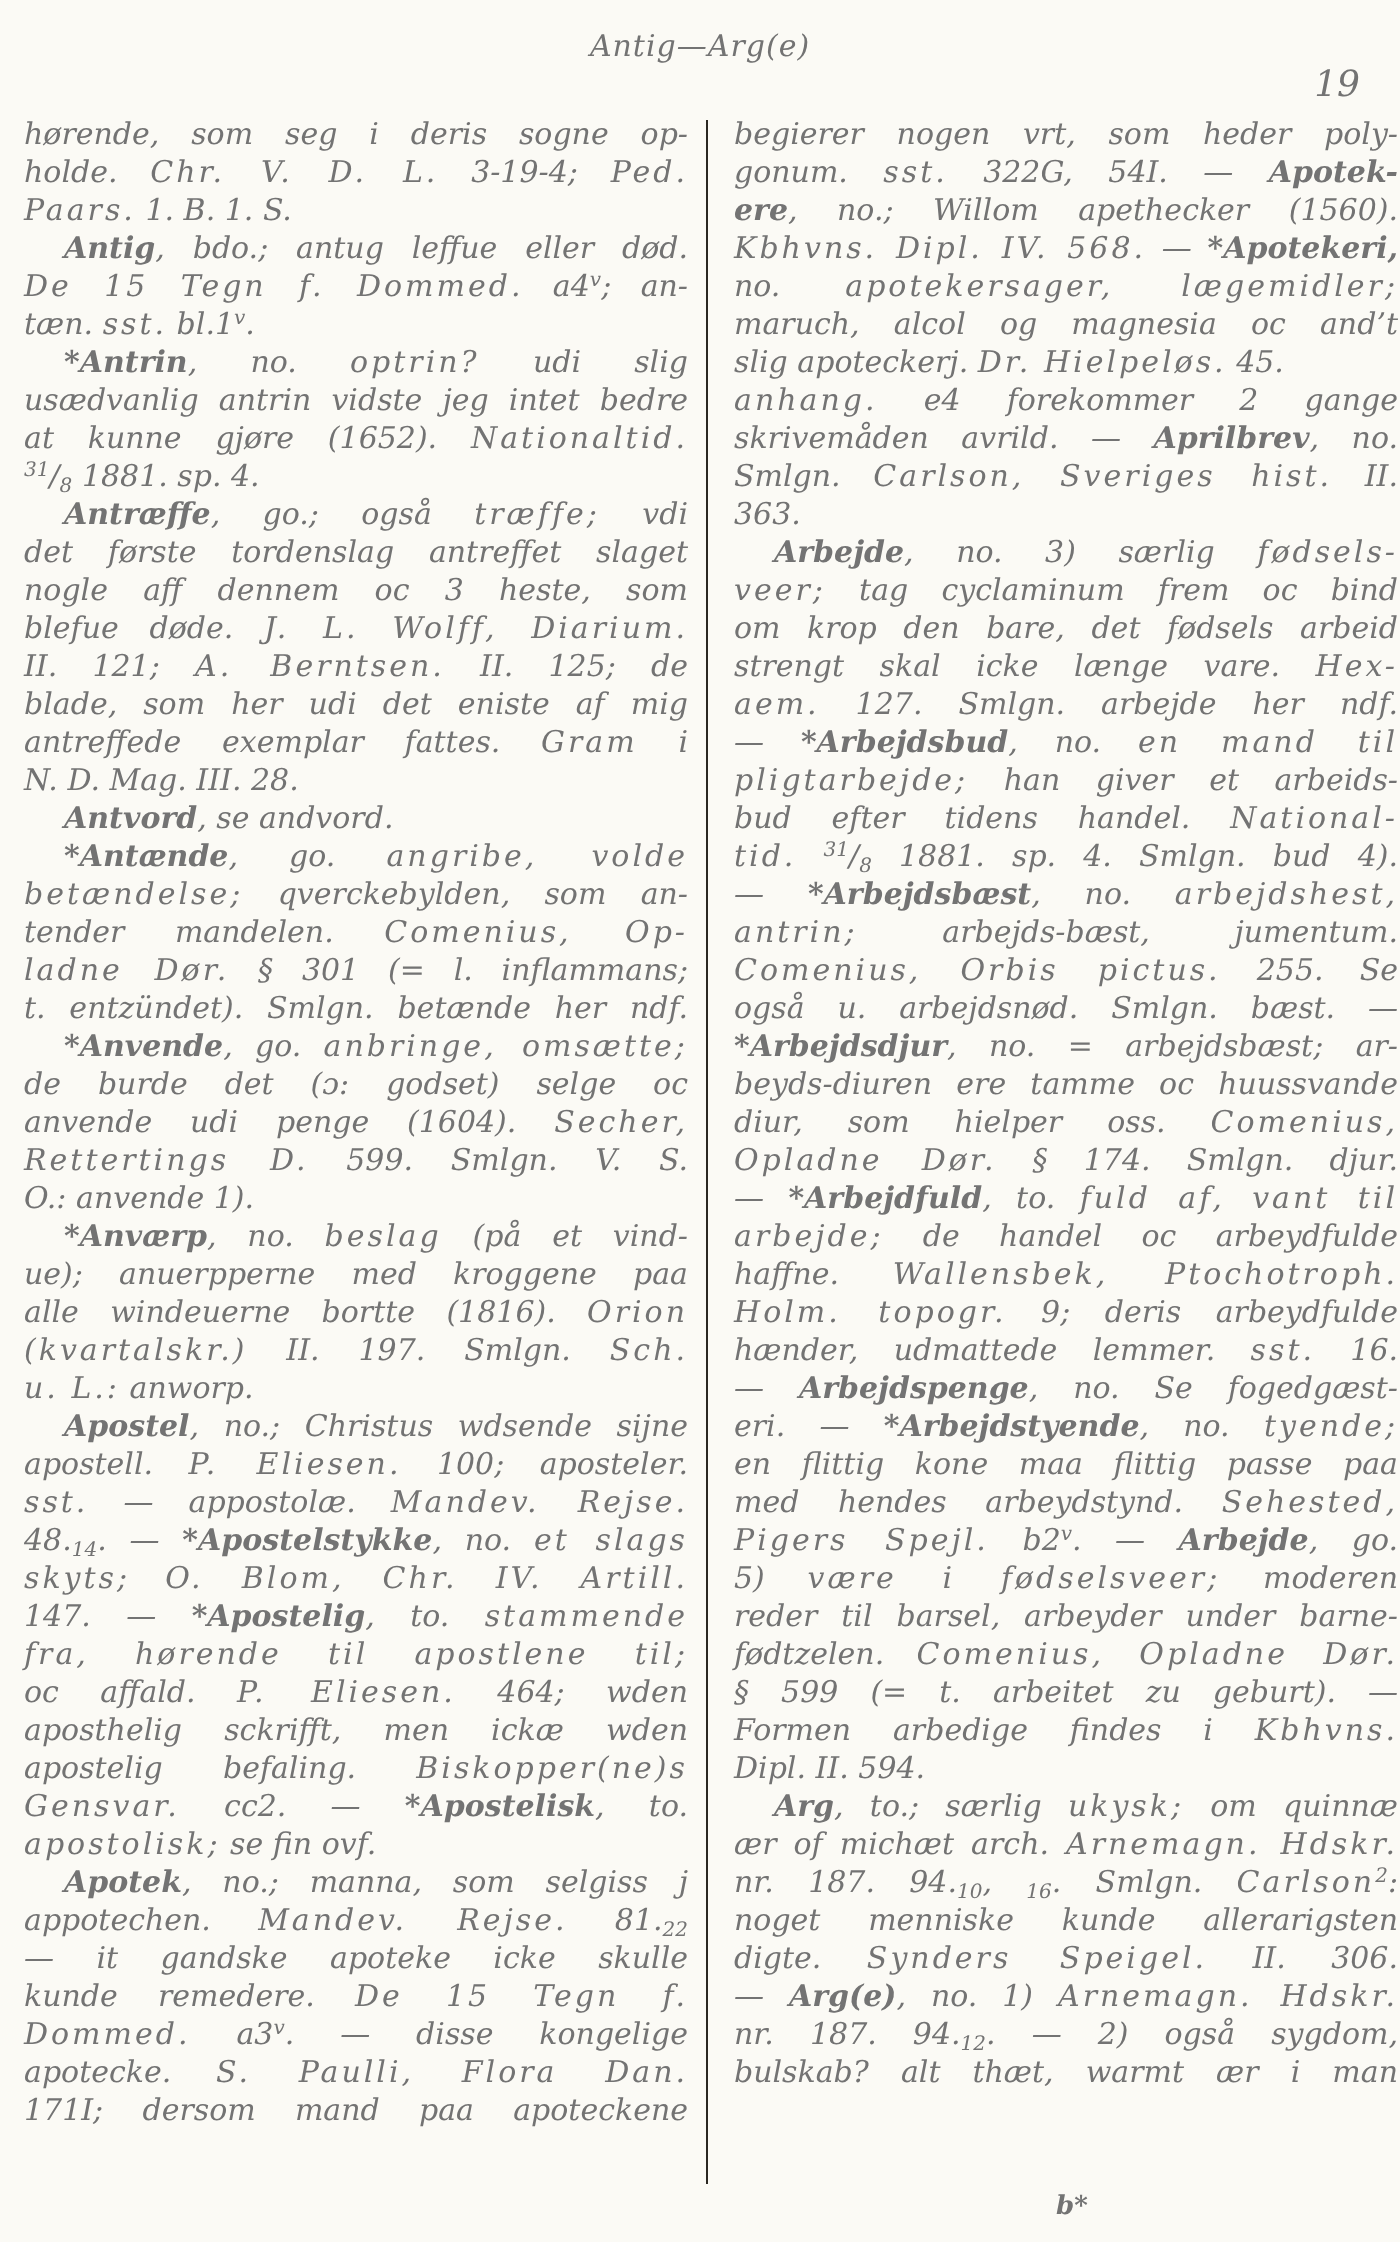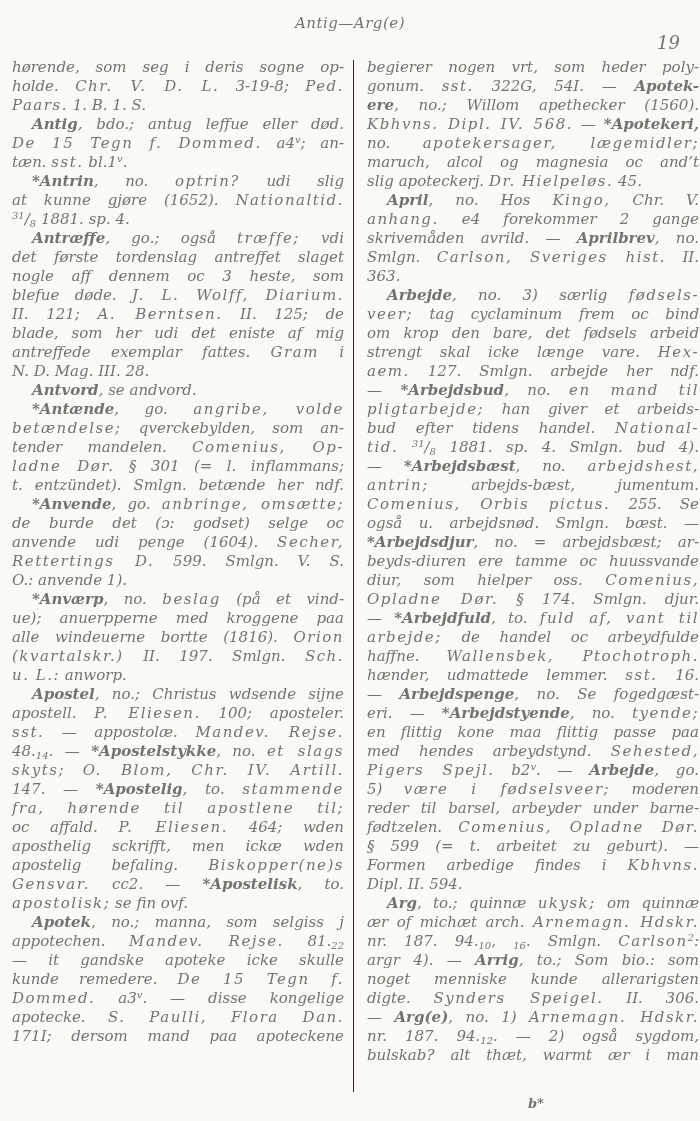--- a/index.html
+++ b/index.html
@@ -42,26 +42,27 @@
 </style>
 </head>
 <body>
 
 <div class="page">
   <div class="running-head">Antig—Arg(e)</div>
   <div class="page-number">19</div>
   <div class="columns">
     <div class="col left">
         <div class="line"><span>hørende, som seg i deris sogne op-</span></div>
-        <div class="line"><span>holde. </span><span class="sp">Chr. V. D. L.</span><span> 3-19-8; </span><span class="sp">Ped.</span></div>
+        <div class="line"><span>holde. </span><span class="sp">Chr. V. D. L.</span><span> 3-19-4; </span><span class="sp">Ped.</span></div>
         <div class="line end"><span class="sp">Paars.</span><span> 1. B. 1. S.</span></div>
         <div class="line ind"><span class="b">Antig</span><span>, bdo.; antug leffue eller død.</span></div>
         <div class="line"><span class="sp">De 15 Tegn f. Dommed.</span><span> a4</span><span class="sup">v</span><span>; an-</span></div>
         <div class="line end"><span>tæn. </span><span class="sp">sst.</span><span> bl.1</span><span class="sup">v</span><span>.</span></div>
         <div class="line ind"><span class="b">*Antrin</span><span>, no. </span><span class="sp">optrin?</span><span> udi slig</span></div>
+        <div class="line"><span>usædvanlig antrin vidste jeg intet bedre</span></div>
         <div class="line"><span>at kunne gjøre (1652). </span><span class="sp">Nationaltid.</span></div>
         <div class="line end"><span class="sup">31</span><span>/</span><span class="sub">8</span><span> 1881. sp. 4.</span></div>
         <div class="line ind"><span class="b">Antræffe</span><span>, go.; også </span><span class="sp">træffe;</span><span> vdi</span></div>
         <div class="line"><span>det første tordenslag antreffet slaget</span></div>
         <div class="line"><span>nogle aff dennem oc 3 heste, som</span></div>
         <div class="line"><span>blefue døde. </span><span class="sp">J. L. Wolff, Diarium.</span></div>
         <div class="line"><span>II. 121; </span><span class="sp">A. Berntsen.</span><span> II. 125; de</span></div>
         <div class="line"><span>blade, som her udi det eniste af mig</span></div>
         <div class="line"><span>antreffede exemplar fattes. </span><span class="sp">Gram</span><span> i</span></div>
         <div class="line end"><span>N. D. Mag. III. 28.</span></div>
@@ -103,21 +104,20 @@
       </div>
     <div class="col-divider"></div>
     <div class="col right">
         <div class="line"><span>begierer nogen vrt, som heder poly-</span></div>
         <div class="line"><span>gonum. </span><span class="sp">sst.</span><span> 322G, 54I. — </span><span class="b">Apotek-</span></div>
         <div class="line"><span class="b">ere</span><span>, no.; Willom apethecker (1560).</span></div>
         <div class="line"><span class="sp">Kbhvns. Dipl. IV. 568.</span><span> — </span><span class="b">*Apotekeri,</span></div>
         <div class="line"><span>no. </span><span class="sp">apotekersager, lægemidler;</span></div>
         <div class="line"><span>maruch, alcol og magnesia oc and’t</span></div>
         <div class="line end"><span>slig apoteckerj. </span><span class="sp">Dr. Hielpeløs.</span><span> 45.</span></div>
-        <div class="line ind"><span class="b">April</span><span>, no. Hos </span><span class="sp">Kingo,</span><span> Chr. V.</span></div>
         <div class="line"><span class="sp">anhang.</span><span> e4 forekommer 2 gange</span></div>
         <div class="line"><span>skrivemåden avrild. — </span><span class="b">Aprilbrev</span><span>, no.</span></div>
         <div class="line"><span>Smlgn. </span><span class="sp">Carlson, Sveriges hist.</span><span> II.</span></div>
         <div class="line end"><span>363.</span></div>
         <div class="line ind"><span class="b">Arbejde</span><span>, no. 3) særlig </span><span class="sp">fødsels-</span></div>
         <div class="line"><span class="sp">veer;</span><span> tag cyclaminum frem oc bind</span></div>
         <div class="line"><span>om krop den bare, det fødsels arbeid</span></div>
         <div class="line"><span>strengt skal icke længe vare. </span><span class="sp">Hex-</span></div>
         <div class="line"><span class="sp">aem.</span><span> 127. Smlgn. arbejde her ndf.</span></div>
         <div class="line"><span>— </span><span class="b">*Arbejdsbud</span><span>, no. </span><span class="sp">en mand til</span></div>
@@ -128,36 +128,36 @@
         <div class="line"><span class="sp">antrin;</span><span> arbejds-bæst, jumentum.</span></div>
         <div class="line"><span class="sp">Comenius, Orbis pictus.</span><span> 255. Se</span></div>
         <div class="line"><span>også u. arbejdsnød. Smlgn. bæst. —</span></div>
         <div class="line"><span class="b">*Arbejdsdjur</span><span>, no. = arbejdsbæst; ar-</span></div>
         <div class="line"><span>beyds-diuren ere tamme oc huussvande</span></div>
         <div class="line"><span>diur, som hielper oss. </span><span class="sp">Comenius,</span></div>
         <div class="line"><span class="sp">Opladne Dør.</span><span> § 174. Smlgn. djur.</span></div>
         <div class="line"><span>— </span><span class="b">*Arbejdfuld</span><span>, to. </span><span class="sp">fuld af, vant til</span></div>
         <div class="line"><span class="sp">arbejde;</span><span> de handel oc arbeydfulde</span></div>
         <div class="line"><span>haffne. </span><span class="sp">Wallensbek, Ptochotroph.</span></div>
+        <div class="line"><span class="sp">Holm. topogr.</span><span> 9; deris arbeydfulde</span></div>
         <div class="line"><span>hænder, udmattede lemmer. </span><span class="sp">sst.</span><span> 16.</span></div>
         <div class="line"><span>— </span><span class="b">Arbejdspenge</span><span>, no. Se fogedgæst-</span></div>
         <div class="line"><span>eri. — </span><span class="b">*Arbejdstyende</span><span>, no. </span><span class="sp">tyende;</span></div>
         <div class="line"><span>en flittig kone maa flittig passe paa</span></div>
         <div class="line"><span>med hendes arbeydstynd. </span><span class="sp">Sehested,</span></div>
         <div class="line"><span class="sp">Pigers Spejl.</span><span> b2</span><span class="sup">v</span><span>. — </span><span class="b">Arbejde</span><span>, go.</span></div>
         <div class="line"><span>5) </span><span class="sp">være i fødselsveer;</span><span> moderen</span></div>
         <div class="line"><span>reder til barsel, arbeyder under barne-</span></div>
         <div class="line"><span>fødtzelen. </span><span class="sp">Comenius, Opladne Dør.</span></div>
         <div class="line"><span>§ 599 (= t. arbeitet zu geburt). —</span></div>
         <div class="line"><span>Formen arbedige findes i </span><span class="sp">Kbhvns.</span></div>
         <div class="line end"><span>Dipl. II. 594.</span></div>
-        <div class="line ind"><span class="b">Arg</span><span>, to.; quinnæ </span><span class="sp">ukysk;</span><span> om quinnæ</span></div>
+        <div class="line ind"><span class="b">Arg</span><span>, to.; særlig </span><span class="sp">ukysk;</span><span> om quinnæ</span></div>
         <div class="line"><span>ær of michæt arch. </span><span class="sp">Arnemagn. Hdskr.</span></div>
         <div class="line"><span>nr. 187. 94.</span><span class="sub">10</span><span>, </span><span class="sub">16</span><span>. Smlgn. </span><span class="sp">Carlson</span><span class="sup">2</span><span>:</span></div>
-        <div class="line"><span>argr 4). — </span><span class="b">Arrig</span><span>, to.; Som bio.: som</span></div>
         <div class="line"><span>noget menniske kunde allerarigsten</span></div>
         <div class="line"><span>digte. </span><span class="sp">Synders Speigel.</span><span> II. 306.</span></div>
         <div class="line"><span>— </span><span class="b">Arg(e)</span><span>, no. 1) </span><span class="sp">Arnemagn. Hdskr.</span></div>
         <div class="line"><span>nr. 187. 94.</span><span class="sub">12</span><span>. — 2) også sygdom,</span></div>
         <div class="line"><span>bulskab? alt thæt, warmt ær i man</span></div>
       </div>
   </div>
   <div class="signature">b*</div>
 </div>
 

